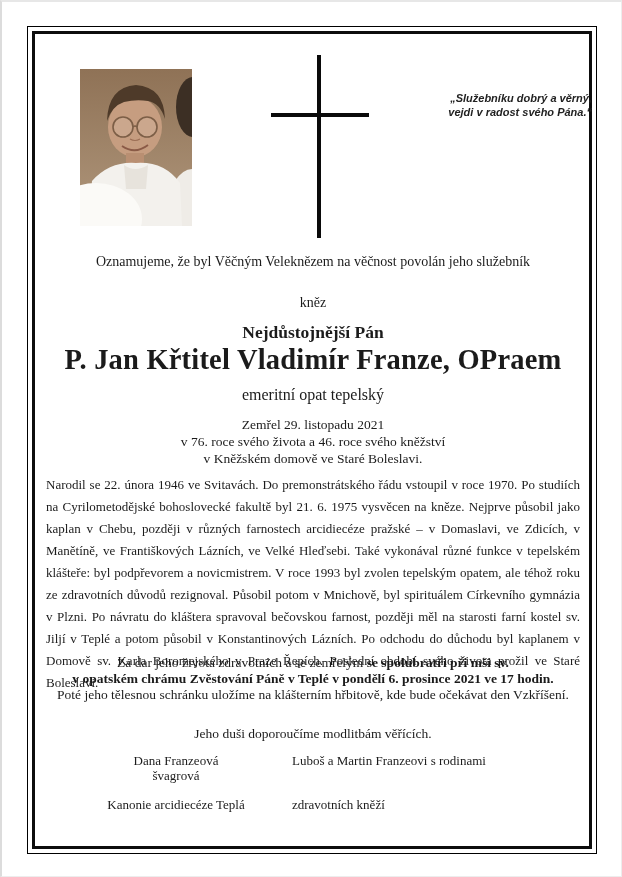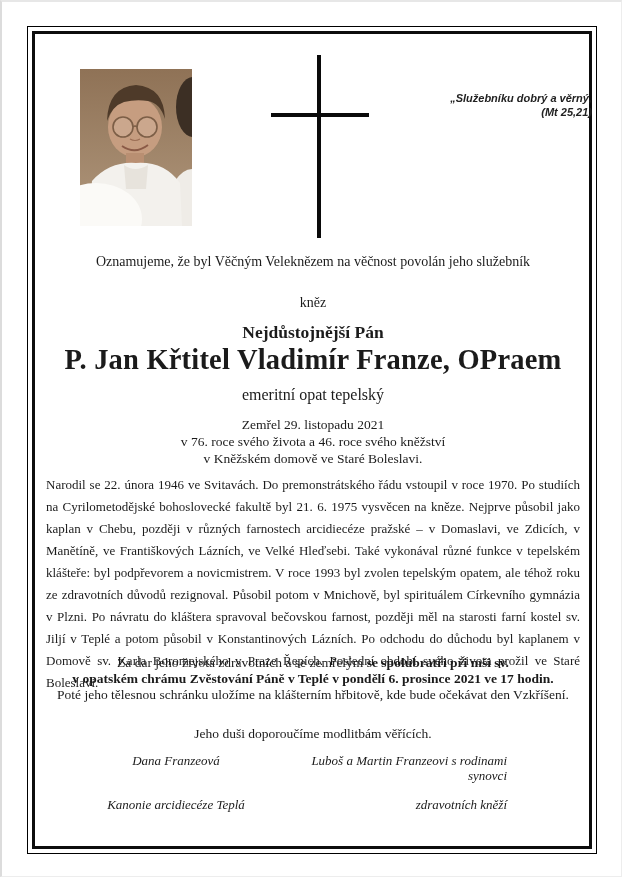--- a/index.html
+++ b/index.html
@@ -55,22 +55,22 @@
     font-size:13px;line-height:22px;
     text-align:justify;text-align-last:left;
   }
   .farewell{top:653px;font-size:13.5px;line-height:16px;}
   .farewell b{font-weight:bold;}
   .prayer{top:724px;font-size:13.5px;}
   .mourners-row{position:absolute;left:0;width:622px;}
   .row1{top:751px;}
   .row2{top:795px;}
   .col-left{position:absolute;left:44px;width:260px;text-align:center;}
-  .col-right{position:absolute;left:290px;width:215px;text-align:right;}
-  .sig{font-style:italic;font-size:13px;line-height:15px;}
+  .col-right{position:absolute;left:290px;width:215px;text-align:left;}
+  .sig{font-size:13px;line-height:15px;}
 </style>
 </head>
 <body>
 
 <div class="page">
 
   <div class="frame-outer">
     <div class="frame-inner"></div>
   </div>
 
@@ -97,21 +97,21 @@
       <path d="M44,96 Q55,104 68,96 L66,120 L46,120 Z" fill="#e7e3dc"></path>
       <ellipse cx="16" cy="150" rx="46" ry="36" fill="#fbfaf7"></ellipse>
     </svg>
   </div>
 
   <div class="cross-v"></div>
   <div class="cross-h"></div>
 
   <div class="quote">
     <div>„Služebníku dobrý a věrný,</div>
-    <div>(Mt 25,21)</div>
+    <div>vejdi v radost svého Pána.“</div>
   </div>
 
   <div class="centered announcement">Oznamujeme, že byl Věčným Veleknězem na věčnost povolán jeho služebník</div>
   <div class="centered role">kněz</div>
 
   <div class="centered honorific">Nejdůstojnější Pán</div>
   <div class="centered deceased-name">P. Jan Křtitel Vladimír Franze, OPraem</div>
   <div class="centered subtitle">emeritní opat tepelský</div>
 
   <div class="centered death-block">
@@ -126,24 +126,24 @@
     <div><span>Za dar jeho života zdravotních a se zemřelým </span><b>se spolubratři při mši sv.</b></div>
     <div><b>v opatském chrámu Zvěstování Páně v Teplé v pondělí 6. prosince 2021 ve 17 hodin.</b></div>
     <div>Poté jeho tělesnou schránku uložíme na klášterním hřbitově, kde bude očekávat den Vzkříšení.</div>
   </div>
 
   <div class="centered prayer">Jeho duši doporoučíme modlitbám věřících.</div>
 
   <div class="mourners-row row1">
     <div class="col-left sig">
       <div>Dana Franzeová</div>
+      <div>švagrová</div>
     </div>
     <div class="col-right sig">
       <div>Luboš a Martin Franzeovi s rodinami</div>
-      <div>synovci</div>
     </div>
   </div>
 
   <div class="mourners-row row2">
     <div class="col-left sig">Kanonie arcidiecéze Teplá</div>
     <div class="col-right sig">zdravotních kněží</div>
   </div>
 
 </div>
 

